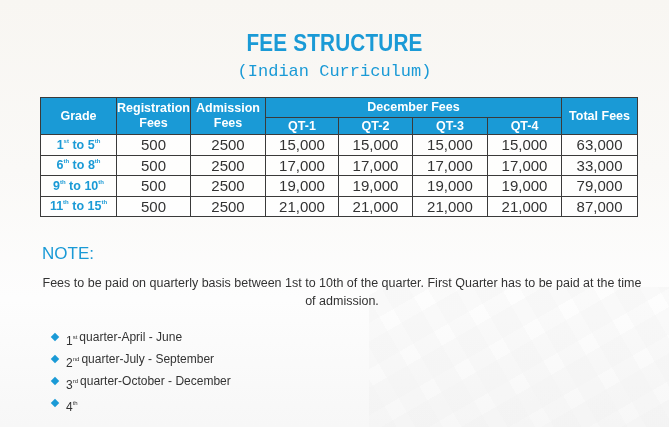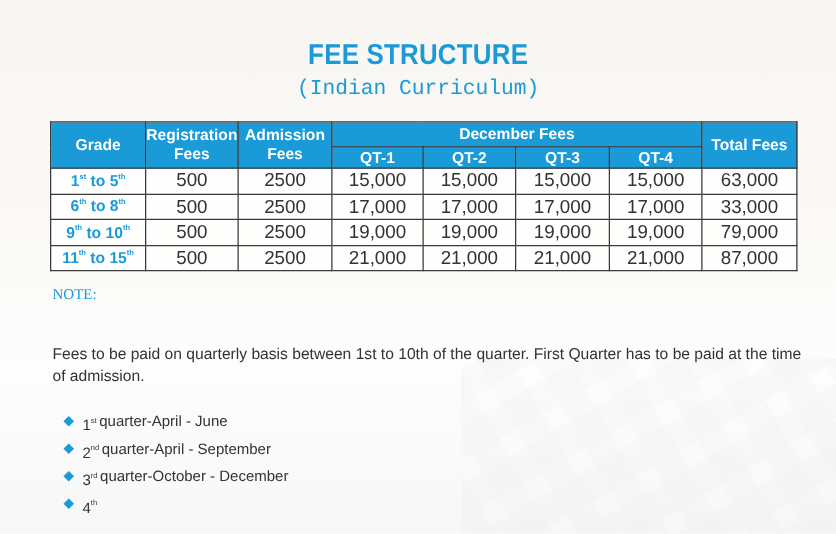--- a/index.html
+++ b/index.html
@@ -41,26 +41,26 @@
     table.fees th.top { height: 20px; }
     table.fees th.sub { height: 17px; }
     table.fees td {
       border: 1px solid #3a3a3a; text-align: center; height: 20.5px;
       background: rgba(255,255,255,0.75); color: #333;
       font-family: "Liberation Sans", sans-serif; font-size: 15px;
     }
     table.fees td.grade { color: #1a9ad6; font-weight: 700; font-size: 12.5px; }
     table.fees td.grade sup { font-size: 6px; vertical-align: 6px; font-weight: 700; }
     .note-label {
-      position: absolute; left: 42px; top: 228px; font-size: 12px; color: #1a9ad6;
-      font-family: Liberation Serif, serif;
+      position: absolute; left: 42px; top: 244px; font-size: 17px; color: #1a9ad6;
+      font-family: Liberation Sans, sans-serif;
     }
     .note-text {
       position: absolute; left: 42px; top: 274px; width: 600px;
-      font-size: 12.5px; line-height: 18px; color: #333;
+      font-size: 12.5px; line-height: 18px; color: #333; text-align: center;
     }
     ul.quarters { position: absolute; left: 52px; top: 329px; list-style: none; }
     ul.quarters li {
       font-size: 12px; color: #333; height: 22px; line-height: 16px; display: flex; align-items: flex-start;
     }
     .diamond {
       display: inline-block; width: 6px; height: 6px; background: #1a9ad6;
       transform: rotate(45deg); margin: 5px 8px 0 0;
     }
     ul.quarters sup { font-size: 6px; vertical-align: 6px; }
@@ -149,21 +149,21 @@
 
 <ul class="quarters" id="quarter-list">
     <li>
       <span class="diamond"></span>
       <span class="ord"><span>1</span><sup>st</sup></span>
       <span>quarter-April - June</span>
     </li>
     <li>
       <span class="diamond"></span>
       <span class="ord"><span>2</span><sup>nd</sup></span>
-      <span>quarter-April - September</span>
+      <span>quarter-July - September</span>
     </li>
     <li>
       <span class="diamond"></span>
       <span class="ord"><span>3</span><sup>rd</sup></span>
       <span>quarter-October - December</span>
     </li>
     <li>
       <span class="diamond"></span>
       <span class="ord"><span>4</span><sup>th</sup></span>
     </li>

